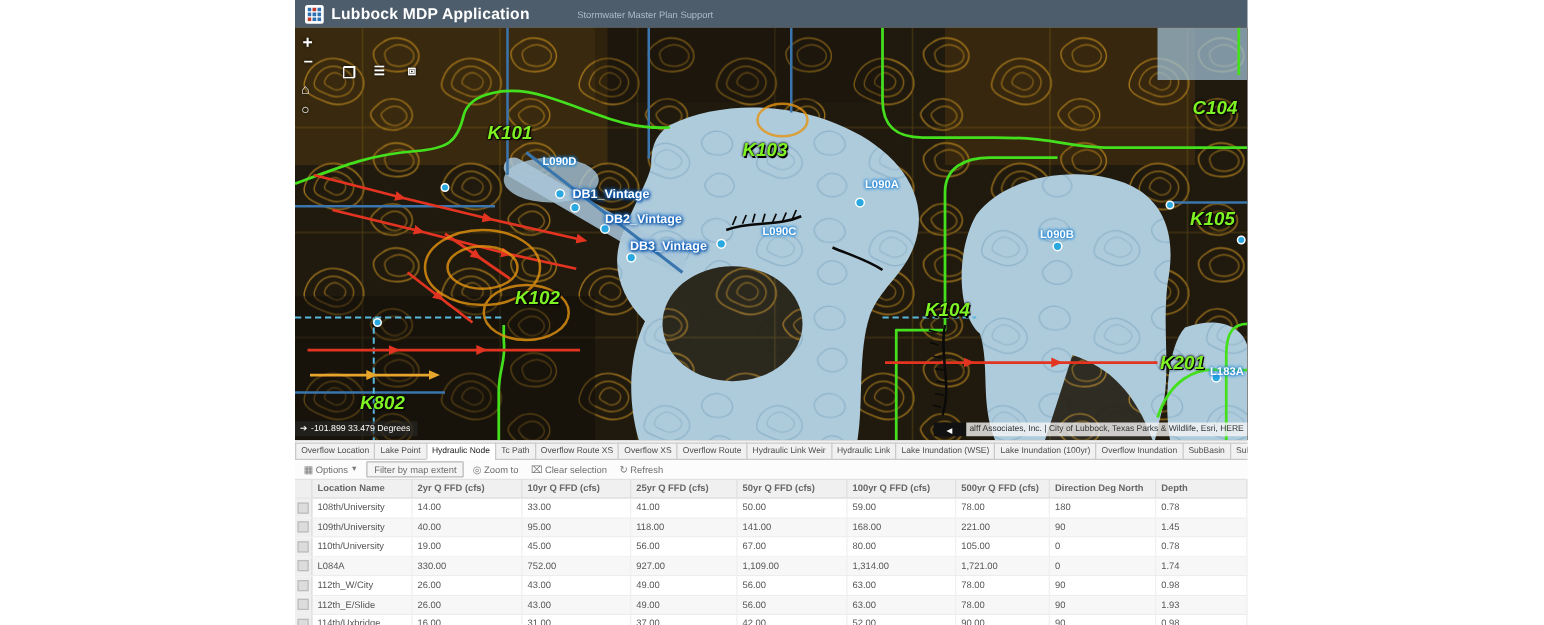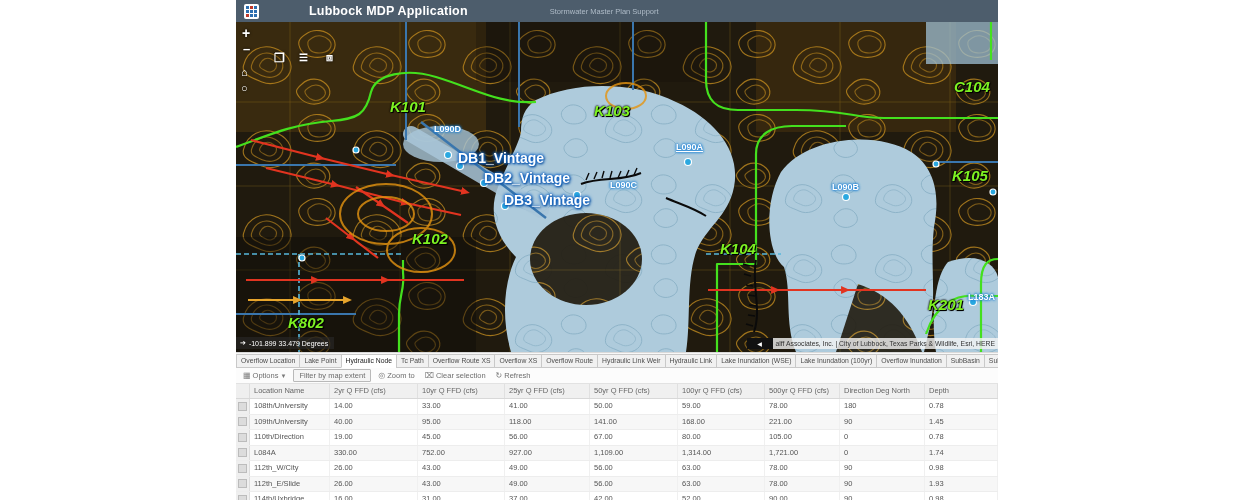--- a/index.html
+++ b/index.html
@@ -1,32 +1,32 @@
 <!DOCTYPE html>
 <html><head>
 <meta charset="utf-8">
 <style>
   html,body{margin:0;padding:0;background:#fff;font-family:"Liberation Sans",sans-serif;}
   body{width:1235px;height:500px;overflow:hidden;position:relative;}
   .app{position:absolute;left:236px;top:0;width:762px;height:500px;background:#fff;}
 
   
-  .hdr{position:relative;height:22px;background:#4d5d6c;display:flex;align-items:center;padding:0 8px;box-sizing:border-box;gap:44px;}
+  .hdr{position:relative;height:22px;background:#4d5d6c;display:flex;align-items:center;padding:0 8px;box-sizing:border-box;}
   .logo{width:15px;height:15px;background:#fff;border-radius:2px;margin-right:6px;flex:0 0 auto;display:flex;align-items:center;justify-content:center;}
   .hdr-title{color:#fff;font-size:12.5px;font-weight:bold;letter-spacing:.2px;white-space:nowrap;}
   .hdr-sub{color:#aebbc7;font-size:7.5px;margin-left:38px;white-space:nowrap;}
 
   
   .map{position:relative;height:330px;overflow:hidden;background:#1f1910;}
   .map svg.base{position:absolute;left:0;top:0;}
   .map-labels{position:absolute;left:0;top:0;width:100%;height:100%;pointer-events:none;}
   .mlabel{position:absolute;white-space:nowrap;font-weight:bold;}
   .mlabel.basin{color:#7ef222;font-style:italic;font-size:15px;text-shadow:0 0 2px #000,0 0 2px #000,1px 1px 0 #000;}
   .mlabel.lake{color:#fff;font-size:9px;text-shadow:0 0 3px #1c82d6,0 0 3px #1c82d6,0 0 2px #1c82d6;}
-  .mlabel.db{color:#fff;font-size:14px;text-shadow:0 0 3px #1467c6,0 0 4px #1467c6,0 0 3px #1467c6,1px 1px 2px #0c3c74;}
+  .mlabel.db{color:#fff;font-size:10px;text-shadow:0 0 3px #1467c6,0 0 4px #1467c6,0 0 3px #1467c6,1px 1px 2px #0c3c74;}
 
   .mapbtn{position:absolute;color:#fff;text-shadow:0 0 3px #000;font-weight:bold;cursor:pointer;line-height:1;}
   .srch{position:absolute;left:27px;top:4px;height:19px;display:flex;background:#fff;border-radius:2px;box-shadow:0 1px 2px rgba(0,0,0,.4);}
   .srch-dd{width:17px;border-right:1px solid #d5d5d5;display:flex;align-items:center;justify-content:center;color:#595959;font-size:7px;cursor:pointer;}
   .srch-in{width:103px;border:none;outline:none;font-size:8px;padding:0 4px;font-family:"Liberation Sans",sans-serif;color:#333;}
   .srch-in::placeholder{color:#9a9a9a;}
   .srch-btn{width:18px;display:flex;align-items:center;justify-content:center;border-left:1px solid #d5d5d5;color:#595959;font-size:9px;cursor:pointer;}
 
   .coords{position:absolute;left:0;bottom:3px;background:rgba(40,40,40,.65);color:#fff;font-size:7px;padding:2px 6px 2px 4px;display:flex;align-items:center;gap:3px;}
   .attrib{position:absolute;right:0;bottom:3px;display:flex;align-items:stretch;max-width:300px;}
@@ -44,21 +44,21 @@
   .ttool .tbtn{display:flex;align-items:center;gap:2px;cursor:pointer;padding:1px 3px;}
   .ttool .boxed{border:1px solid #b9b9b9;background:#f5f5f5;padding:1px 5px;border-radius:1px;}
   .ticon{font-size:8px;color:#7a7a7a;}
 
   
   .tbl{font-size:7.5px;color:#555;}
   .trow{display:grid;grid-template-columns:14px 80px 88px 87px 85px 88px 87px 75px 85px 1fr;height:14.5px;line-height:14.5px;border-bottom:1px solid #ededed;background:#fff;}
   .trow:nth-child(even){background:#f7f7f7;}
   .trow.thead{background:#f0f0f0;color:#666;height:14px;line-height:14px;border-bottom:1px solid #d8d8d8;}
   .tcell{padding-left:4px;white-space:nowrap;overflow:hidden;border-right:1px solid #f0f0f0;}
-  .thead .tcell{border-right:1px solid #e0e0e0;}
+  .thead .tcell{border-right:1px solid #e0e0e0;font-weight:bold;}
   .tgut{background:#efefef;border-right:1px solid #ddd;display:flex;align-items:center;justify-content:center;}
   .tgut .sq{width:7px;height:7px;background:#dcdcdc;border:1px solid #bcbcbc;}
 </style>
 </head>
 <body>
 
 <div class="app">
 
   <div class="hdr">
     <div class="logo">
@@ -189,30 +189,30 @@
           <circle cx="737" cy="280" r="3.5"></circle>
         <circle cx="120" cy="128" r="3"></circle>
           <circle cx="66" cy="236" r="3"></circle>
         <circle cx="700" cy="142" r="3"></circle>
           <circle cx="757" cy="170" r="3"></circle>
       </g>
     </svg>
 
     <div class="map-labels">
         <span class="mlabel basin" style="left: 130px; top: 76px; padding-left: 24px;">K101</span>
-        <span class="mlabel basin" style="left: 358px; top: 80px; text-align: center;">K103</span>
+        <span class="mlabel basin" style="left: 358px; top: 90px; text-align: center;">K103</span>
         <span class="mlabel basin" style="left: 718px; top: 56px;">C104</span>
         <span class="mlabel basin" style="left: 716px; top: 145px;">K105</span>
         <span class="mlabel basin" style="left: 176px; top: 208px;">K102</span>
-        <span class="mlabel basin" style="left: 484px; top: 218px;">K104</span>
-        <span class="mlabel basin" style="left: 692px; top: 274px;">K201</span>
+        <span class="mlabel basin" style="left: 504px; top: 218px;">K104</span>
+        <span class="mlabel basin" style="left: 692px; top: 260px;">K201</span>
         <span class="mlabel basin" style="left: 52px; top: 292px;">K802</span>
         <span class="mlabel lake" style="left: 198px; top: 102px; text-align: right;">L090D</span>
         <span class="mlabel lake" style="left: 330px; top: 158px; margin-left: 44px;">L090C</span>
-        <span class="mlabel lake" style="left: 440px; top: 120px; text-decoration: underline;">L090A</span>
+        <span class="mlabel lake" style="left: 456px; top: 120px;">L090A</span>
         <span class="mlabel lake" style="left: 596px; top: 160px;">L090B</span>
         <span class="mlabel lake" style="left: 732px; top: 270px;">L183A</span>
         <span class="mlabel db" style="left: 222px; top: 128px;">DB1_Vintage</span>
         <span class="mlabel db" style="left: 248px; top: 148px;">DB2_Vintage</span>
         <span class="mlabel db" style="left: 268px; top: 170px;">DB3_Vintage</span>
       </div>
 
     <div class="mapbtn" style="left:6px;top:4px;font-size:14px;">+</div>
     <div class="mapbtn" style="left:7px;top:20px;font-size:13px;">–</div>
     <div class="mapbtn" style="left:5px;top:45px;font-size:11px;">⌂</div>
@@ -310,21 +310,21 @@
           <div class="tcell">141.00</div>
           <div class="tcell">168.00</div>
           <div class="tcell">221.00</div>
           <div class="tcell">90</div>
           <div class="tcell">1.45</div>
         </div>
         <div class="trow">
           <div class="tgut">
             <div class="sq"></div>
           </div>
-          <div class="tcell">110th/Direction</div>
+          <div class="tcell">110th/University</div>
           <div class="tcell">19.00</div>
           <div class="tcell">45.00</div>
           <div class="tcell">56.00</div>
           <div class="tcell">67.00</div>
           <div class="tcell">80.00</div>
           <div class="tcell">105.00</div>
           <div class="tcell">0</div>
           <div class="tcell">0.78</div>
         </div>
         <div class="trow">

